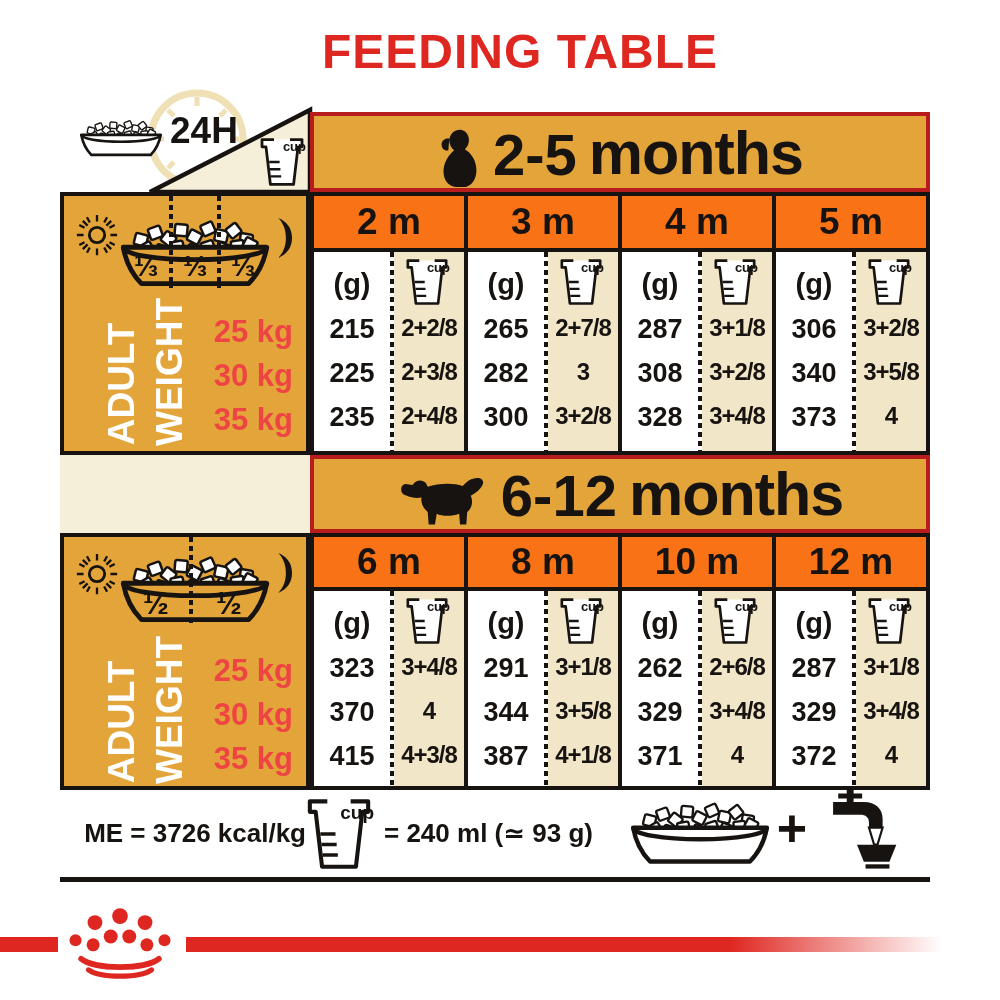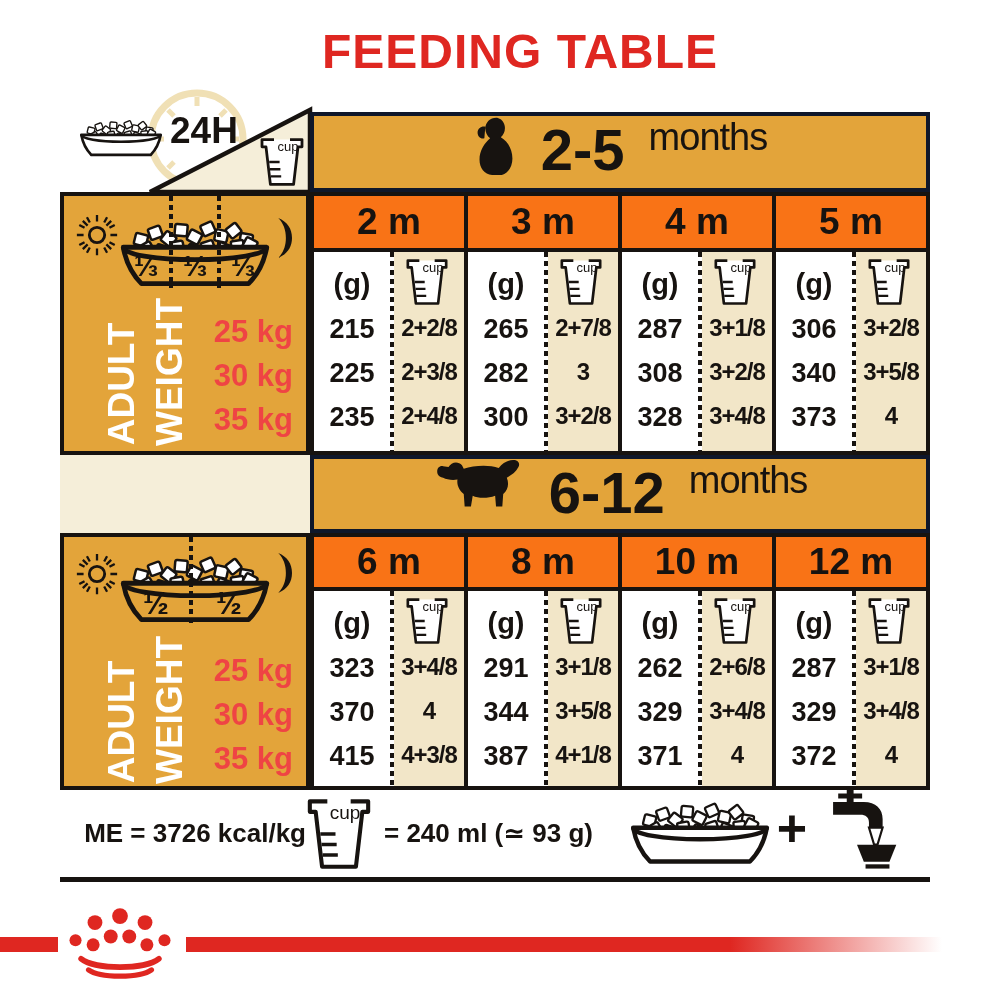--- a/index.html
+++ b/index.html
@@ -3,24 +3,24 @@
 <meta charset="utf-8">
 <style>
   html,body{margin:0;padding:0;background:#ffffff;}
   .page{position:relative;width:1000px;height:1000px;background:#ffffff;overflow:hidden;
         font-family:"Liberation Sans","DejaVu Sans",sans-serif;color:#171310;padding-left:40px;}
   .abs{position:absolute;}
   
   .title{position:absolute;left:0;right:0;top:24px;text-align:center;
          font-size:48px;font-weight:800;letter-spacing:1px;color:#DF2721;}
   
-  .band{position:absolute;left:310px;width:620px;background:#E3A43A;border:4px solid #0f172a;
-        display:flex;align-items:flex-start;justify-content:center;gap:24px;box-sizing:border-box;}
+  .band{position:absolute;left:310px;width:620px;background:#E3A43A;border:4px solid #b91c1c;
+        display:flex;align-items:flex-end;justify-content:center;gap:12px;box-sizing:border-box;}
   .band .range{font-size:58px;font-weight:800;}
-  .band .unit{font-size:38px;font-weight:400;letter-spacing:-1px;}
+  .band .unit{font-size:61px;font-weight:700;letter-spacing:-1px;}
   
   .panel{position:absolute;left:60px;width:250px;background:#E3A43A;border:4px solid #171310;box-sizing:border-box;}
   .creamcell{position:absolute;left:60px;top:455px;width:250px;height:78px;background:#F5EED9;}
   
   .mrow{position:absolute;left:310px;width:620px;background:#f97316;border:4px solid #171310;
         box-sizing:border-box;display:flex;}
   .mcell{flex:1;display:flex;align-items:center;justify-content:center;font-size:37px;font-weight:800;}
   .mcell + .mcell{border-left:4px solid #171310;}
   
   .drow{position:absolute;left:310px;width:620px;background:#fff;border:4px solid #171310;border-top:none;
@@ -32,21 +32,21 @@
          background-image:repeating-linear-gradient(to bottom,#171310 0 5px,transparent 5px 9px);}
   .cdots{position:absolute;left:76px;top:0;bottom:0;width:4px;
          background-image:repeating-linear-gradient(to bottom,#171310 0 5px,transparent 5px 9px);}
   .glab{position:absolute;left:0;width:76px;top:16px;text-align:center;font-size:29px;font-weight:800;}
   .gv{position:absolute;left:0;width:76px;text-align:center;font-size:27px;font-weight:800;}
   .cv{position:absolute;left:80px;right:0;text-align:center;font-size:24px;font-weight:800;letter-spacing:-1px;}
   .r1{top:62px}.r2{top:106px}.r3{top:150px}
   
   .cup-wrap{position:absolute;}
   .cup-wrap svg{width:100%;height:100%;display:block;}
-  .cup-word{position:absolute;left:12px;right:0;text-align:center;font-weight:400;}
+  .cup-word{position:absolute;left:12px;right:0;text-align:right;font-weight:700;}
   .sm .cup-word{top:3px;font-size:13px;}
   .lg .cup-word{top:8px;font-size:19px;}
   .cupico{left:90px;top:5px;width:46px;height:50px;}
   
   .vtext{position:absolute;width:200px;height:40px;display:flex;align-items:center;justify-content:center;
          transform:rotate(-90deg);color:#fff;font-weight:800;font-size:37px;letter-spacing:0px;}
   .wkg{position:absolute;left:175px;width:118px;text-align:right;color:#ef4444;font-size:31px;font-weight:800;}
   .frac{position:absolute;text-align:center;font-weight:800;color:#171310;}
   .h24{position:absolute;left:170px;top:110px;font-size:37px;font-weight:800;}
   

